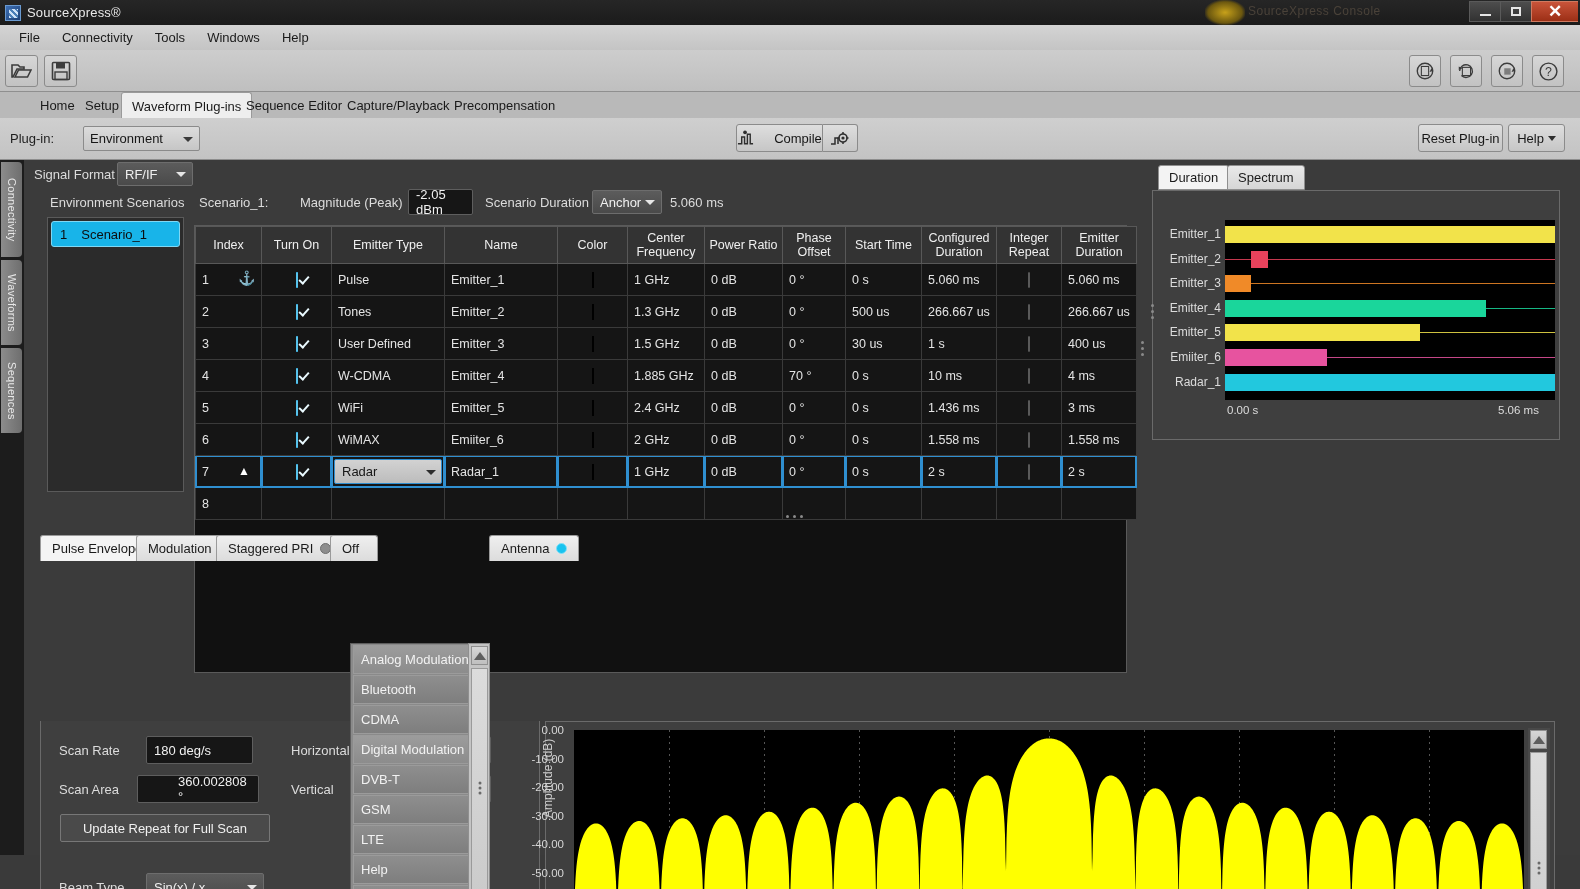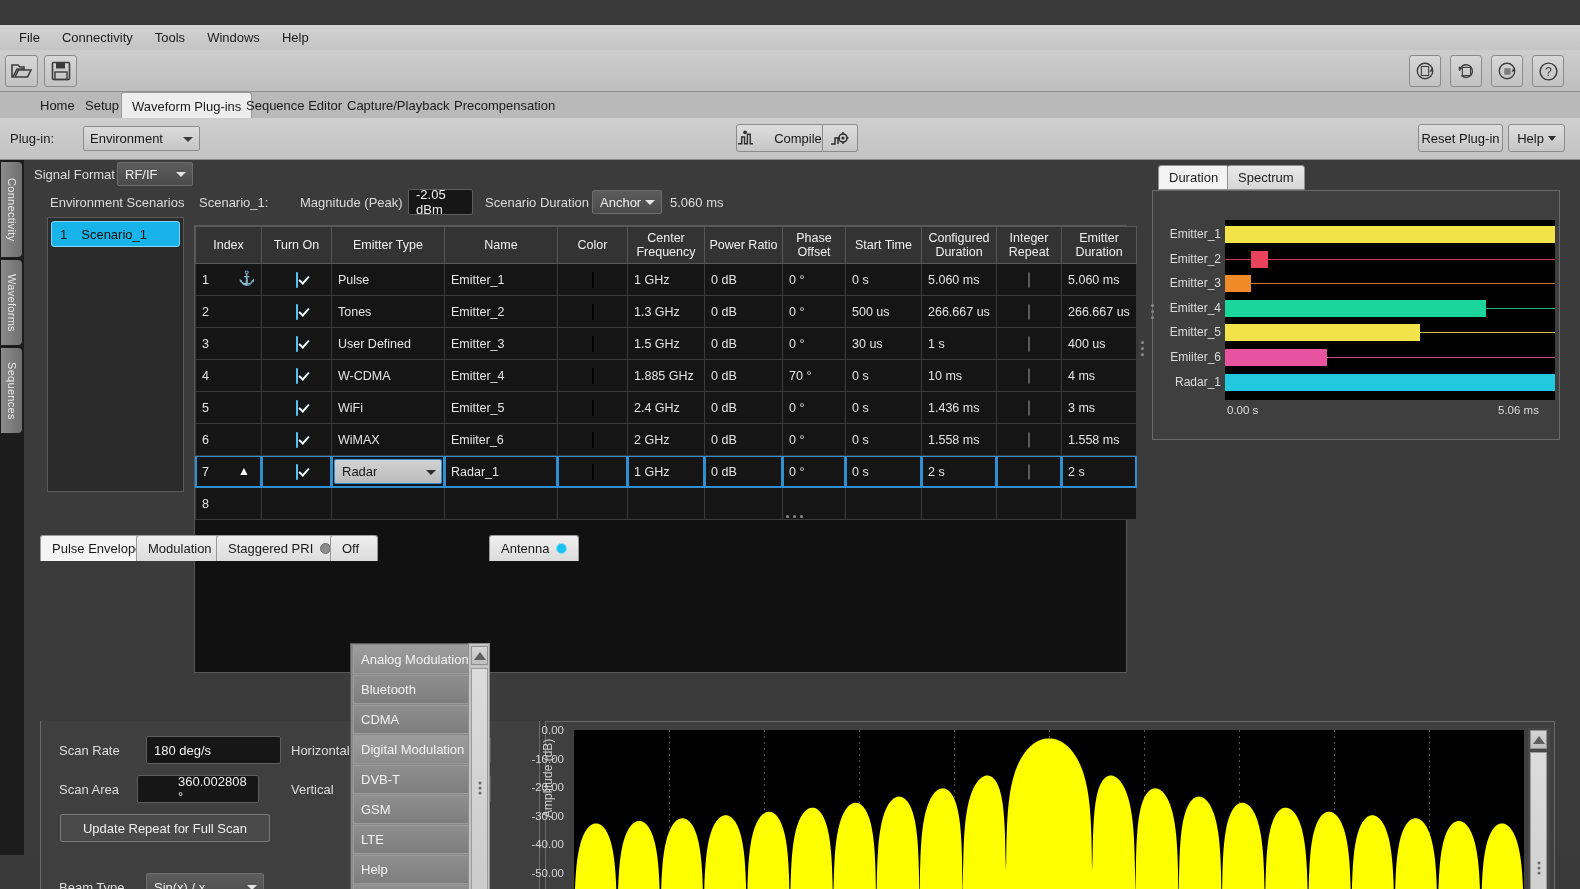--- a/index.html
+++ b/index.html
@@ -319,20 +319,39 @@
     border-top:1px solid #7d7d7d;
     display:flex; align-items:center; justify-content:center;
     font-size:13px; color:#1a1a1a;
   }
 </style>
 </head>
 <body>
 
 <div id="app">
 
+  <div class="titlebar">
+    <div class="title-left">
+      <div class="app-icon"></div>
+      <span class="title-text">SourceXpress®</span>
+    </div>
+    <div class="title-glow"></div>
+    <div class="title-ghost">SourceXpress Console</div>
+    <div class="winbtns">
+      <div class="winbtn">
+          <span class="bar"></span>
+        </div>
+      <div class="winbtn">
+          <span class="sq"></span>
+        </div>
+      <div class="winbtn close">
+          <span class="x">✕</span>
+        </div>
+    </div>
+  </div>
 
   <div class="menubar">
     <div class="menu-item">File</div>
     <div class="menu-item">Connectivity</div>
     <div class="menu-item">Tools</div>
     <div class="menu-item">Windows</div>
     <div class="menu-item">Help</div>
   </div>
 
   <div class="toolbar">
@@ -636,21 +655,21 @@
     <div class="btab" style="left:330px;top:375px;width:48px;overflow:hidden;">
       <span>Off</span>
     </div>
     <div class="btab" style="left:489px;top:375px;">
       <span>Antenna</span>
       <span class="dot-cyan"></span>
     </div>
 
     <div class="panel-lo">
       <span class="lbl" style="position:absolute;left:18px;top:22px;">Scan Rate</span>
-      <div class="dark-field" style="position:absolute;left:105px;top:15px;width:135px;height:28px;">
+      <div class="dark-field" style="position:absolute;left:105px;top:15px;width:107px;height:28px;">
         <span>180 deg/s</span>
       </div>
 
       <span class="lbl" style="position:absolute;left:18px;top:61px;">Scan Area</span>
       <div class="dark-field" style="position:absolute;left:96px;top:54px;width:122px;height:28px;padding-left:40px;">
         <span>360.002808 °</span>
       </div>
 
       <div style="position:absolute;left:19px;top:93px;width:210px;height:28px;background:#4a4a4a;border:1px solid #777;border-radius:2px;display:flex;align-items:center;justify-content:center;font-size:13px;color:#f0f0f0;">
         <span>Update Repeat for Full Scan</span>

